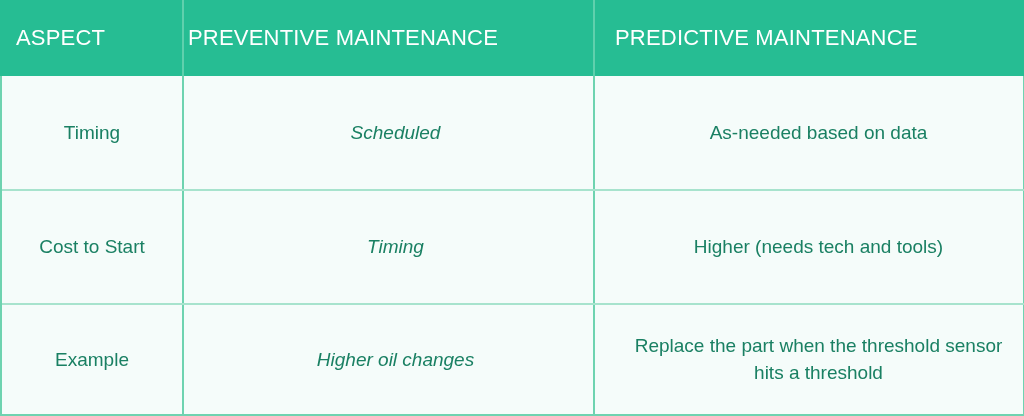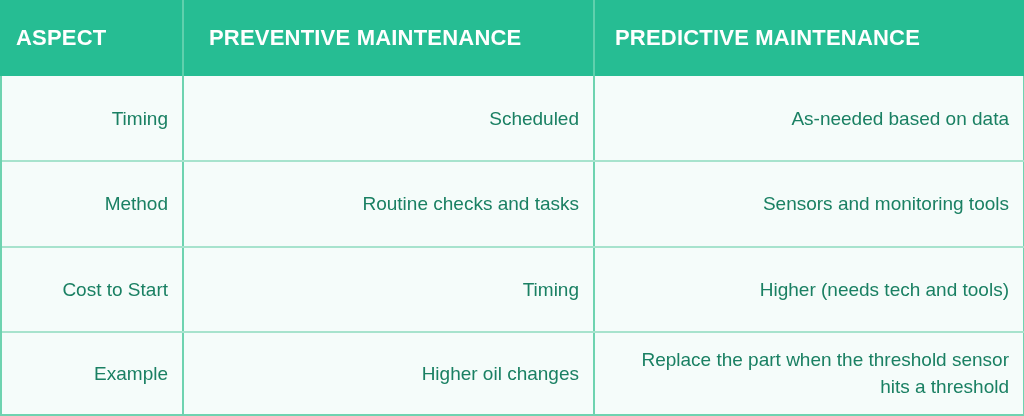--- a/index.html
+++ b/index.html
@@ -23,63 +23,64 @@
   }
 
   .comparison-table col.c-aspect   { width: 183px; }
   .comparison-table col.c-prevent  { width: 411px; }
   .comparison-table col.c-predict  { width: 430px; }
 
   thead th {
     background: #26bd93;
     color: #ffffff;
     font-size: 22px;
-    font-weight: bold;
+    font-weight: normal;
     letter-spacing: 0.2px;
     text-align: left;
     vertical-align: middle;
     height: 76px;
     padding: 0 0 0 16px;
     box-sizing: border-box;
     border: none;
     border-right: 2px solid #5fd0ad;
   }
   thead th.last-head {
     border-right: none;
     margin-left: 40px;
   }
   thead th.head-aspect {
     padding-left: 16px;
   }
   thead th.head-prevent {
-    padding-left: 25px;
+    padding-left: 4px;
     margin-left: 14px;
   }
   thead th.head-predict {
     padding-left: 20px;
   }
 
   tbody td {
     background: #f5fcfa;
     color: #1a8063;
     font-size: 19px;
     font-weight: normal;
     line-height: 27px;
-    text-align: right;
+    text-align: center;
     vertical-align: middle;
     height: 85px;
     padding: 0 14px 0 16px;
     box-sizing: border-box;
     border-bottom: 2px solid #a7e3cd;
     border-right: 2px solid #6ed3b0;
     border-left: none;
     border-top: none;
   }
   tbody td.cell-prevent {
     padding-left: 28px;
+    font-style: italic;
   }
   tbody td.cell-predict {
     padding-left: 33px;
     border-right: 2px solid #6ed3b0;
   }
   tbody tr:first-child td {
     border-top: none;
   }
   tbody tr:last-child td {
     border-bottom: 2px solid #6ed3b0;
@@ -119,25 +120,20 @@
         <th class="head-predict last-head">PREDICTIVE MAINTENANCE</th>
       </tr>
     </thead>
     <tbody>
       <tr>
         <td class="cell-aspect">Timing</td>
         <td class="cell-prevent">Scheduled</td>
         <td class="cell-predict">As-needed based on data</td>
       </tr>
       <tr>
-        <td class="cell-aspect">Method</td>
-        <td class="cell-prevent">Routine checks and tasks</td>
-        <td class="cell-predict">Sensors and monitoring tools</td>
-      </tr>
-      <tr>
         <td class="cell-aspect">Cost to Start</td>
         <td class="cell-prevent">Timing</td>
         <td class="cell-predict">Higher (needs tech and tools)</td>
       </tr>
       <tr>
         <td class="cell-aspect">Example</td>
         <td class="cell-prevent">Higher oil changes</td>
         <td class="cell-predict">Replace the part when the threshold sensor hits a threshold</td>
       </tr>
     </tbody>

